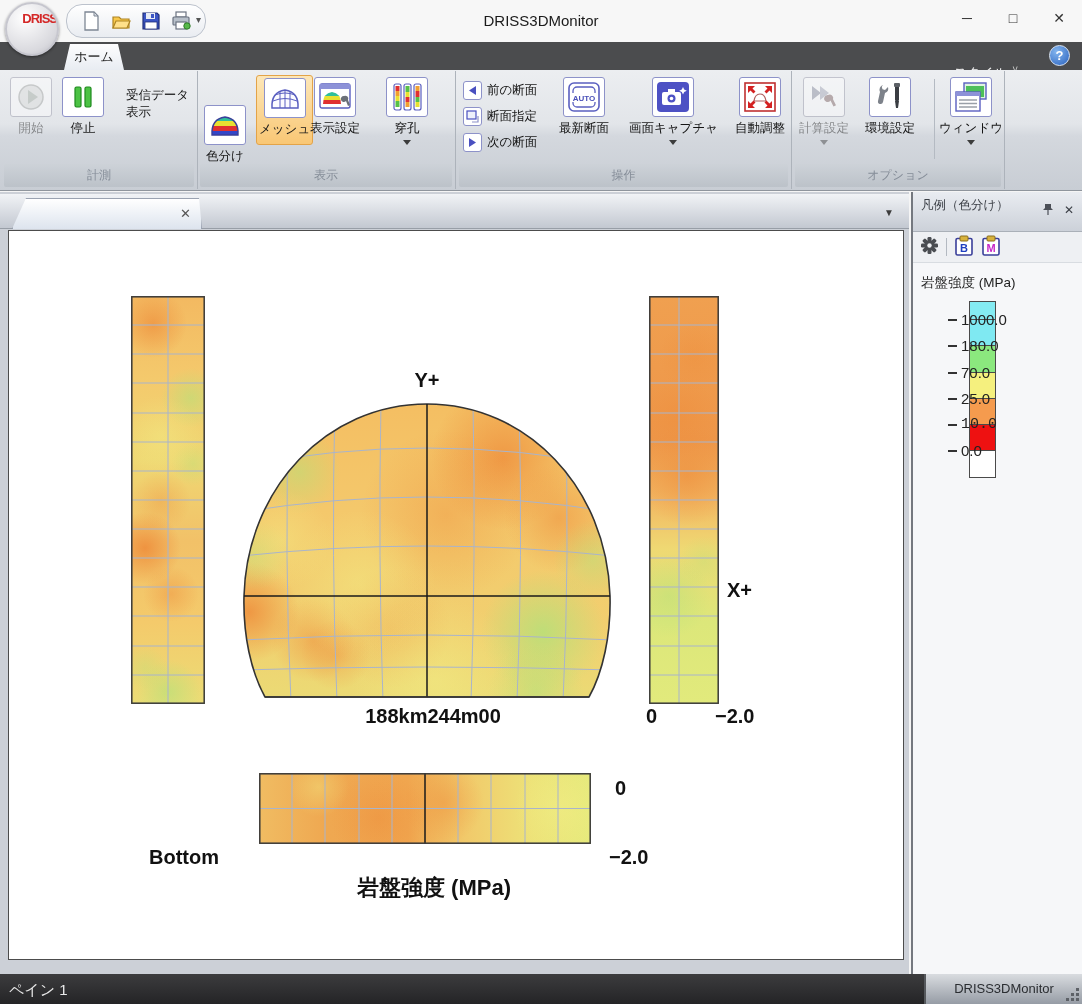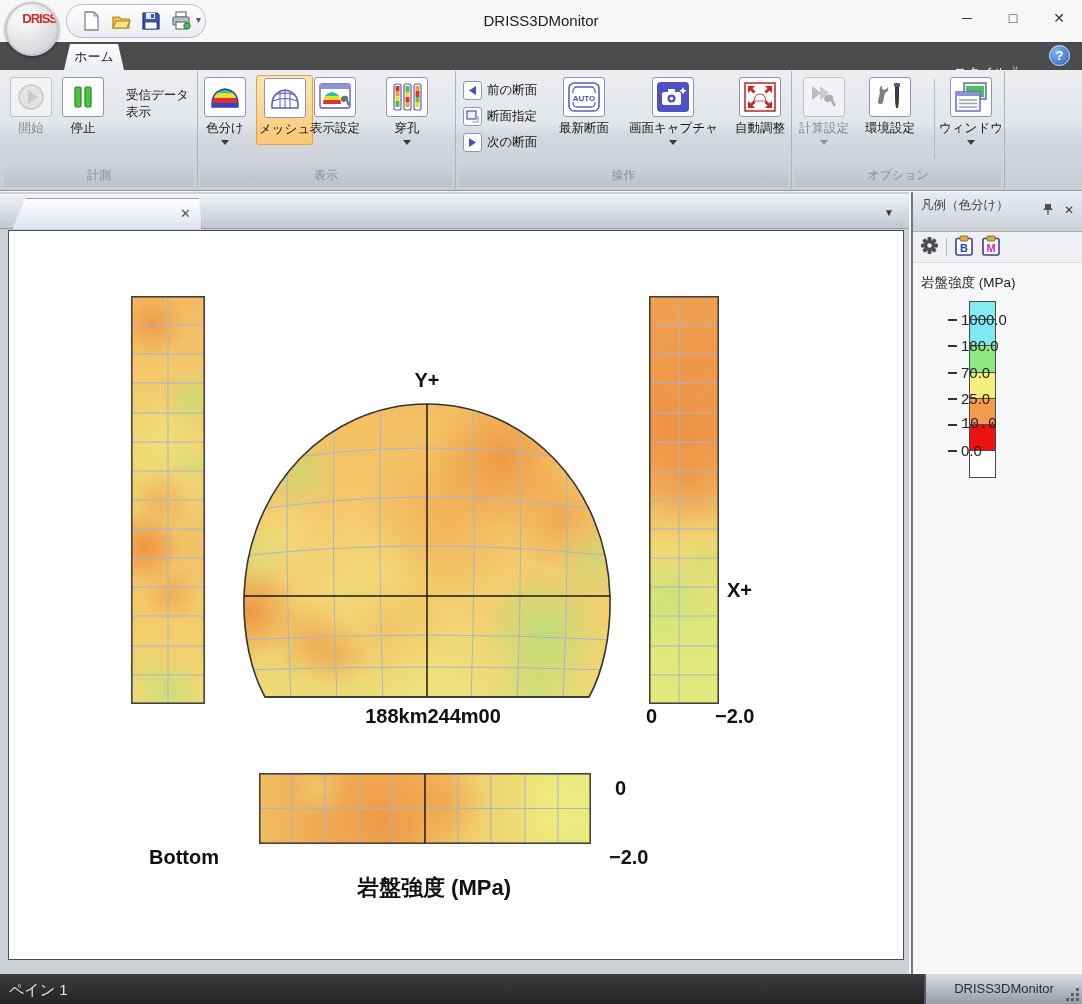--- a/index.html
+++ b/index.html
@@ -177,21 +177,21 @@
             <rect x="16" y="4" width="6" height="20" rx="1.5" fill="#4cc244" stroke="#1f8a1f" stroke-width="1.2"></rect>
           </svg>
         </span>
         <span class="rbtn-label">停止</span>
       </div>
       <div class="txtbtn" style="left:100px; top:16px;margin-left:24px;">受信データ表示</div>
       <div class="rgroup-caption">計測</div>
     </div>
 
     <div class="rgroup" style="left:198px; width:258px;">
-      <div class="rbtn" style="left:6px;">
+      <div class="rbtn" style="left:6px;margin-top:28px;">
         <span class="rbtn-icon">
           <svg width="32" height="28" viewBox="0 0 32 28">
             <defs>
                 <clipPath id="ic1">
                   <path d="M3,24 q-1,-16 13,-18 q14,2 13,18 z"></path>
                 </clipPath>
               </defs>
             <g clip-path="url(#ic1)">
               <rect x="0" y="4" width="32" height="6" fill="#2fbf9a"></rect>
               <rect x="0" y="10" width="32" height="5" fill="#e8e031"></rect>

